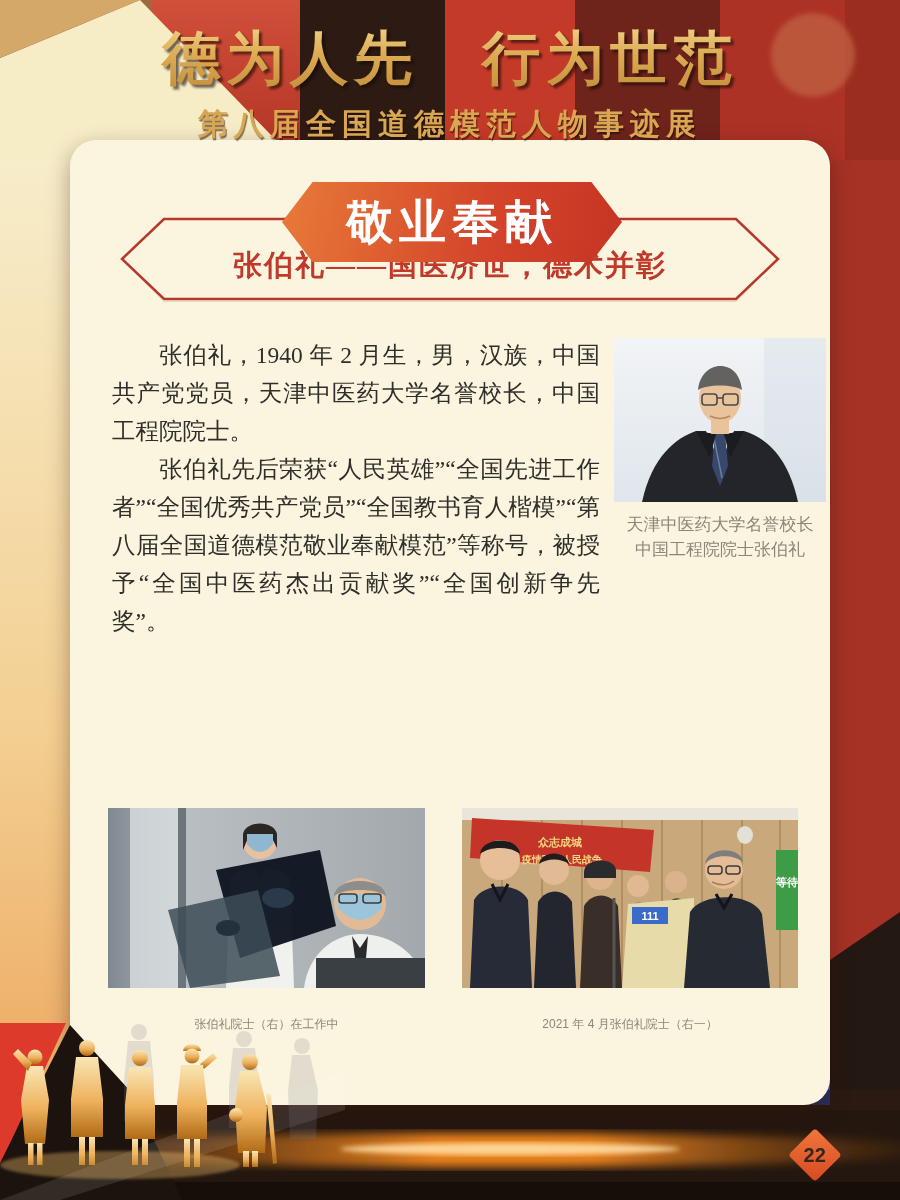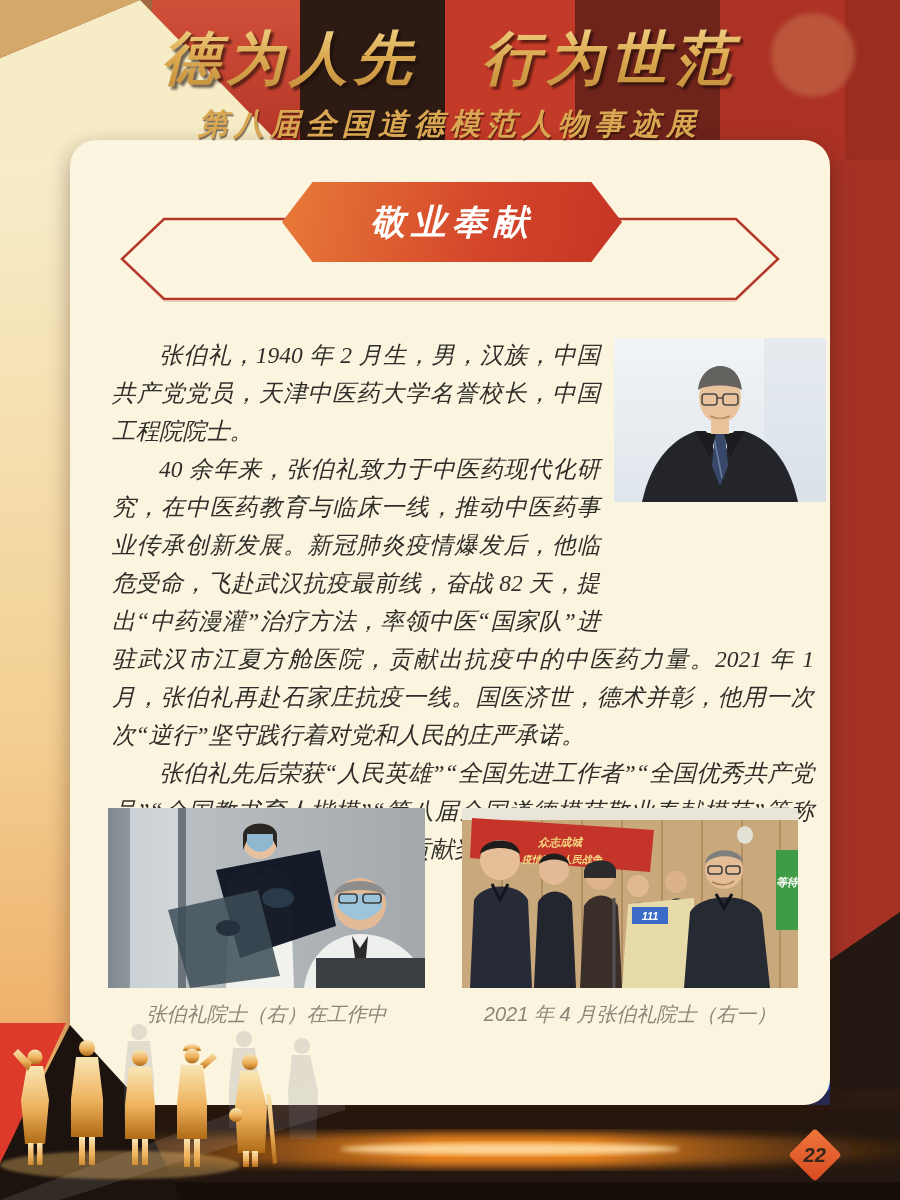--- a/index.html
+++ b/index.html
@@ -1,17 +1,17 @@
 <!DOCTYPE html>
 <html><head>
 <meta charset="utf-8">
 <style>
   html,body{margin:0;padding:0;background:#555;}
   .page{position:relative;width:900px;height:1200px;overflow:hidden;
-        font-family:"Liberation Serif","DejaVu Serif",serif;background:#1d4ed8;margin:0 auto;font-style:italic;}
+        font-family:"Liberation Serif","DejaVu Serif",serif;background:#1d4ed8;margin:0 auto;}
   .bg{position:absolute;left:0;top:0;z-index:0;}
 
   
   .title-block{position:absolute;left:0;top:0;width:900px;text-align:center;z-index:2;}
   .main-title{margin:20px 0 0;font-size:58px;font-weight:bold;letter-spacing:6px;
       background:linear-gradient(180deg,#f2d88e 0%,#dcab52 45%,#c08a38 100%);
       -webkit-background-clip:text;background-clip:text;color:transparent;
       filter:drop-shadow(3px 3px 1px rgba(25,10,5,.6));}
   .sub-title{margin-top:6px;font-size:30px;font-weight:bold;letter-spacing:6px;color:#d9a651;
       text-shadow:1px 2px 1px rgba(30,10,5,.55);}
@@ -23,34 +23,34 @@
   .headline-box{position:absolute;left:50px;top:76px;width:660px;height:86px;}
   .headline-box svg{position:absolute;left:0;top:0;}
   .headline{position:absolute;left:0;top:30px;width:660px;text-align:center;
       font-size:29px;font-weight:bold;color:#bf3a2a;letter-spacing:2px;}
 
   .ribbon{position:absolute;left:212px;top:42px;width:340px;height:80px;z-index:2;
       clip-path:polygon(0% 50%,9% 0%,91% 0%,100% 50%,91% 100%,9% 100%);
       background:linear-gradient(100deg,#e87a38 0%,#d4452a 60%,#c63424 100%);
       display:flex;align-items:center;justify-content:center;
       filter:drop-shadow(0 3px 2px rgba(120,30,10,.35));}
-  .ribbon-label{color:#ffffff;font-size:35px;font-weight:bold;letter-spacing:6px;
+  .ribbon-label{color:#ffffff;font-size:47px;font-weight:bold;letter-spacing:6px;
       font-family:"Liberation Sans","DejaVu Sans",sans-serif;}
 
   .body-text{position:absolute;left:42px;top:196px;width:702px;font-size:23.5px;
       line-height:38px;color:#302e2a;text-align:justify;}
   .body-text p{margin:0;text-indent:2em;}
   .portrait-float{float:right;width:212px;min-height:272px;margin:2px -12px 6px 14px;}
   .portrait-float svg{display:block;}
   .portrait-caption{margin-top:10px;text-align:center;font-size:17px;line-height:25px;
       color:#8b8679;font-family:"Liberation Sans","DejaVu Sans",sans-serif;}
 
   .photo-block{position:absolute;top:668px;}
   .photo-block svg{display:block;}
-  .photo-caption{margin-top:12px;text-align:center;font-size:20px;line-height:29px;
+  .photo-caption{margin-top:22px;text-align:center;font-size:12px;line-height:29px;
       color:#8b8679;font-family:"Liberation Sans","DejaVu Sans",sans-serif;}
   .photo-left{left:38px;width:317px;}
   .photo-right{left:392px;width:336px;}
 
   
   .silhouettes{position:absolute;left:0;top:1015px;z-index:3;}
   .page-num{position:absolute;left:796px;top:1136px;width:38px;height:38px;z-index:5;
       transform:rotate(45deg);background:linear-gradient(135deg,#f0763c,#d64a20);
       border-radius:4px;display:flex;align-items:center;justify-content:center;}
   .page-num span{transform:rotate(-45deg);font-size:20px;font-weight:bold;color:#34261a;
@@ -117,20 +117,21 @@
     <div class="sub-title">第八届全国道德模范人物事迹展</div>
   </div>
 
   <main class="card">
 
     <div class="headline-box">
       <svg width="660" height="86" viewBox="0 0 660 86">
         <polygon points="2,43 44,3 616,3 658,43 616,83 44,83" fill="none" stroke="#b5382a" stroke-width="2.5"></polygon>
         <polygon points="5,47 44,85 616,85 654,48 616,86 44,86" fill="#c9b89a" opacity="0.5"></polygon>
       </svg>
+      <div class="headline">张伯礼——国医济世，德术并彰</div>
     </div>
 
     <div class="ribbon">
       <span class="ribbon-label">敬业奉献</span>
     </div>
 
     <div class="body-text">
       <div class="portrait-float">
         <svg width="212" height="164" viewBox="0 0 212 164">
           <defs>
@@ -148,23 +149,26 @@
           <path d="M82,93 L102,96 96,120 Z" fill="#1a1c20"></path>
           <path d="M130,93 L110,96 116,120 Z" fill="#1a1c20"></path>
           <rect x="97" y="80" width="18" height="16" fill="#e9c39c"></rect>
           <ellipse cx="106" cy="60" rx="21" ry="25" fill="#e9c39c"></ellipse>
           <path d="M84,52 C86,34 98,28 106,28 C116,28 126,34 128,52 C120,46 92,46 84,52 Z" fill="#63625f"></path>
           <rect x="88" y="56" width="15" height="11" rx="3" fill="none" stroke="#4a4a4a" stroke-width="1.6"></rect>
           <rect x="109" y="56" width="15" height="11" rx="3" fill="none" stroke="#4a4a4a" stroke-width="1.6"></rect>
           <line x1="103" y1="60" x2="109" y2="60" stroke="#4a4a4a" stroke-width="1.5"></line>
           <path d="M96,78 Q106,83 116,78" fill="none" stroke="#b88a66" stroke-width="1.4"></path>
         </svg>
+        <div class="portrait-caption">
+          <div>天津中医药大学名誉校长</div>
+          <div>中国工程院院士张伯礼</div>
+        </div>
       </div>
       <p>张伯礼，1940 年 2 月生，男，汉族，中国共产党党员，天津中医药大学名誉校长，中国工程院院士。</p>
-      <p>40 余年来，张伯礼致力于中医药现代化研究，在中医药教育与临床一线，推动中医药事业传承创新发展。新冠肺炎疫情爆发后，他临危受命，飞赴武汉抗疫最前线，奋战 82 天，提出“中药漫灌”治疗方法，率领中医“国家队”进驻武汉市江夏方舱医院，贡献出抗疫中的中医药力量。2021 年 1 月，张伯礼再赴石家庄抗疫一线。国医济世，德术并彰，他用一次次“逆行”坚守践行着对党和人民的庄严承诺。</p>
       <p>张伯礼先后荣获“人民英雄”“全国先进工作者”“全国优秀共产党员”“全国教书育人楷模”“第八届全国道德模范敬业奉献模范”等称号，被授予“全国中医药杰出贡献奖”“全国创新争先奖”。</p>
     </div>
 
     <div class="photo-block photo-left">
       <svg width="317" height="180" viewBox="0 0 317 180">
         <defs>
           <linearGradient id="wbg" x1="0" y1="0" x2="1" y2="0">
             <stop offset="0" stop-color="#7f8890"></stop>
               <stop offset="0.25" stop-color="#b9bec2"></stop>
               <stop offset="1" stop-color="#a2a8ac"></stop>

